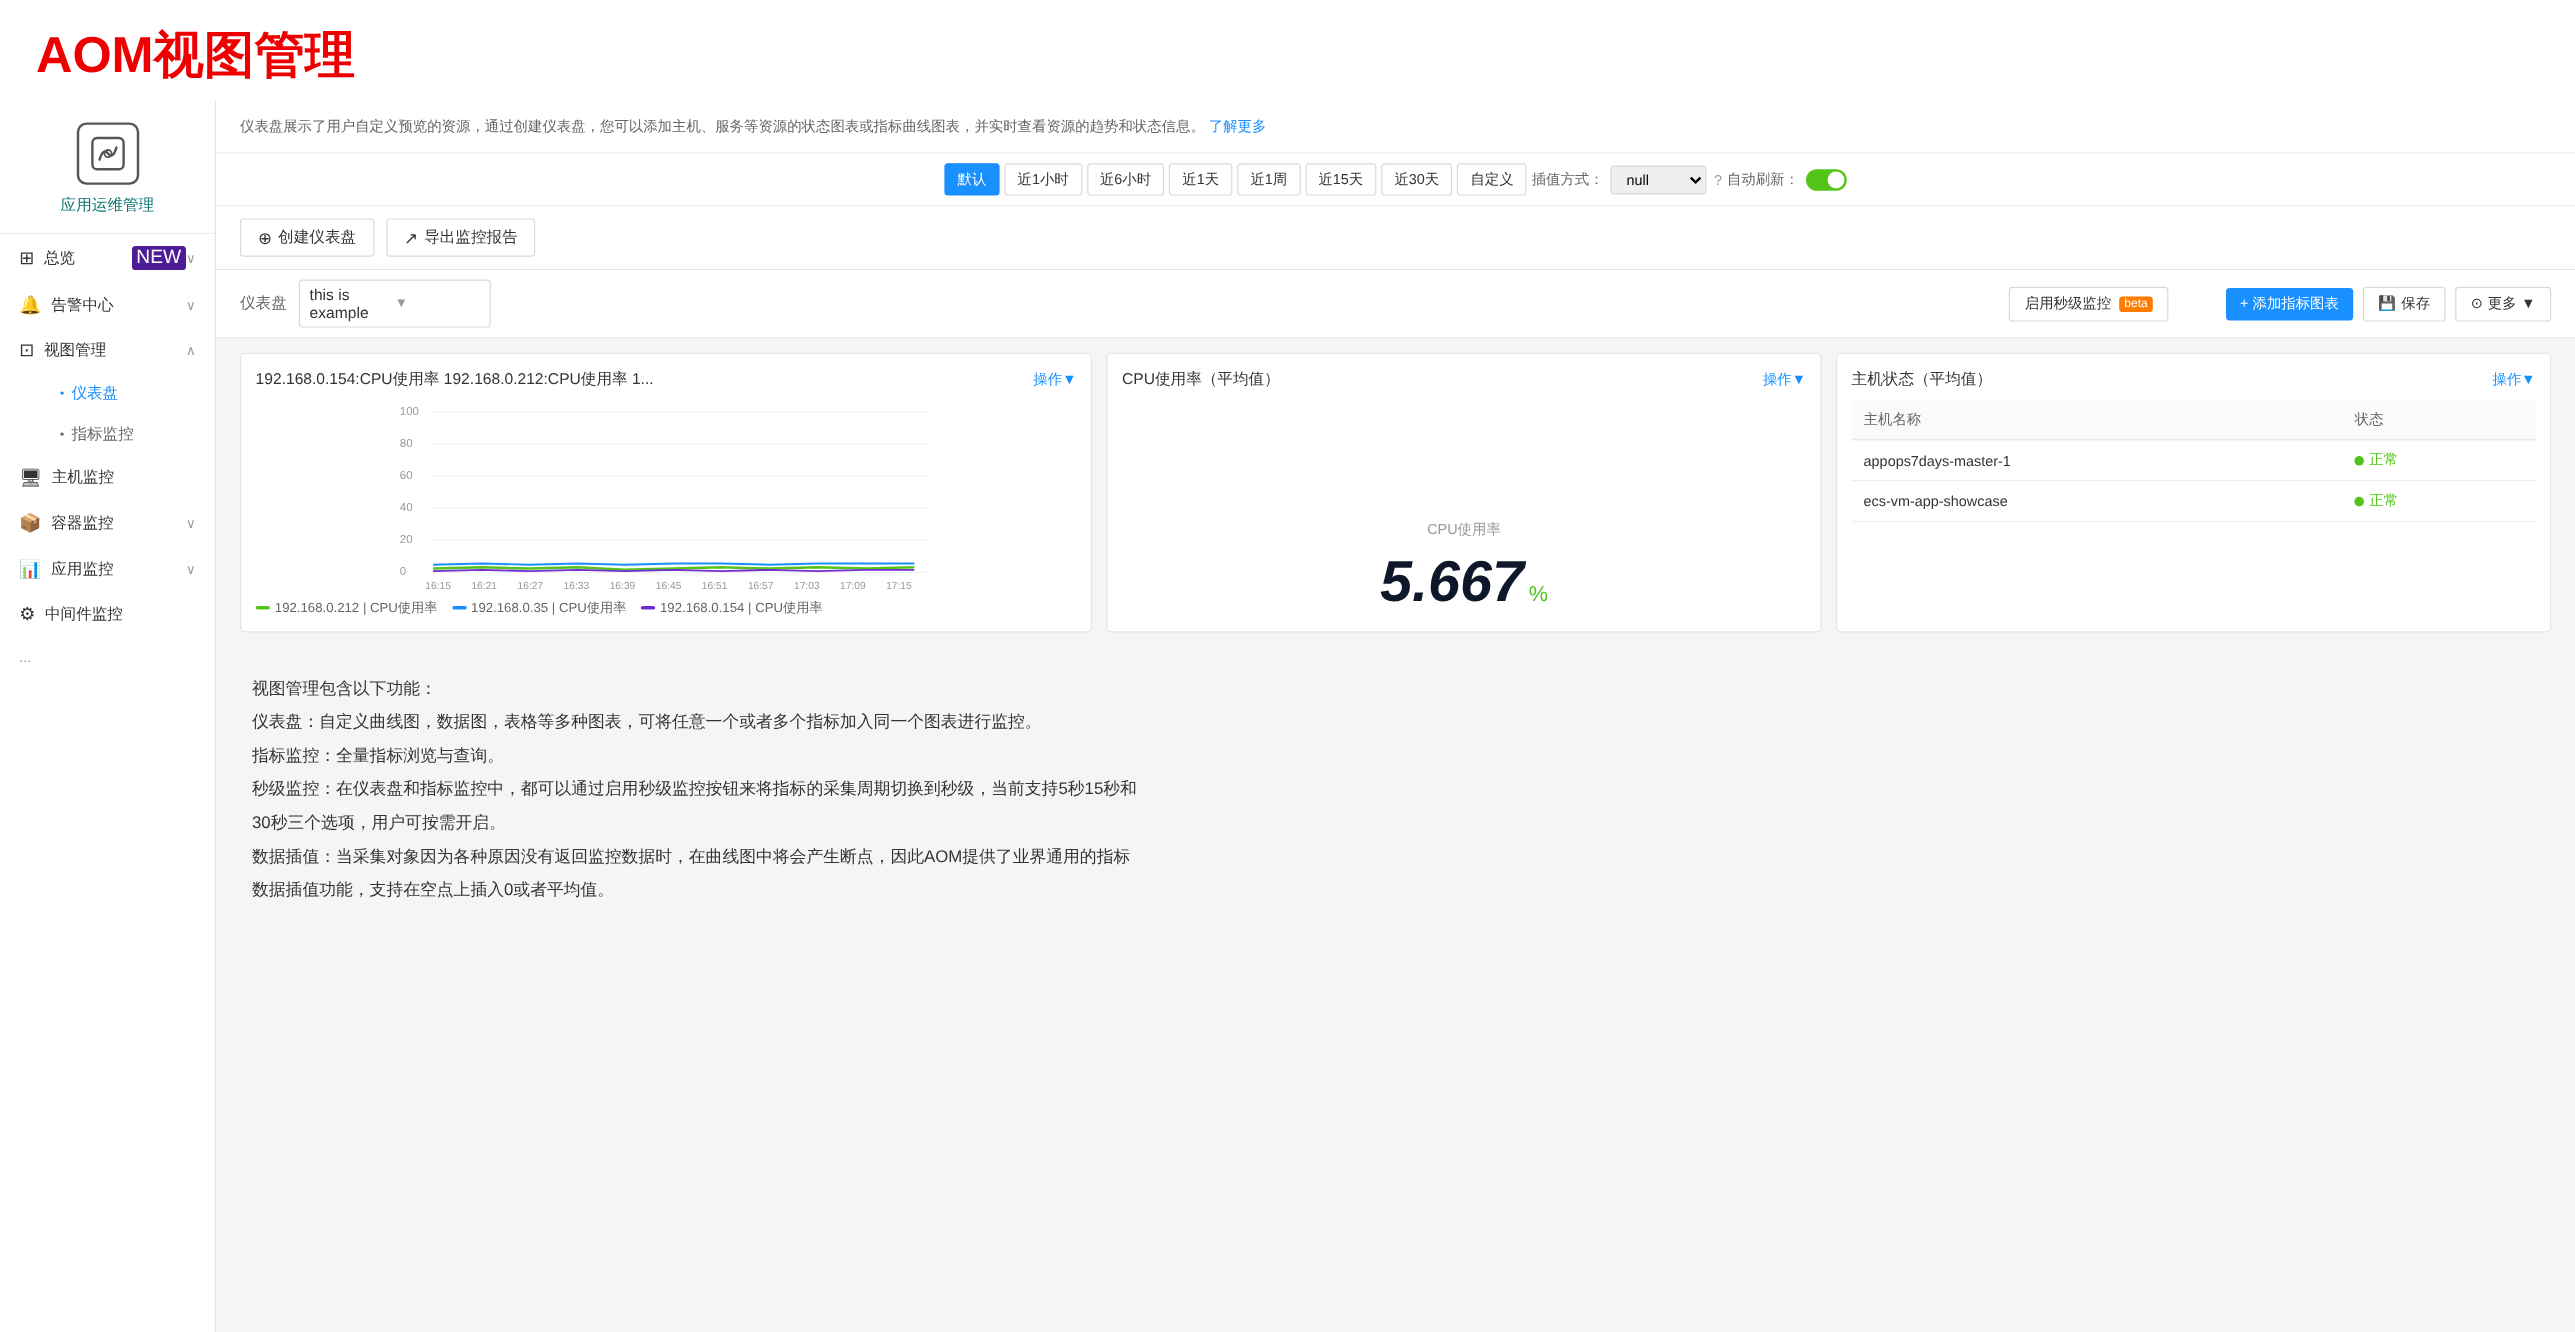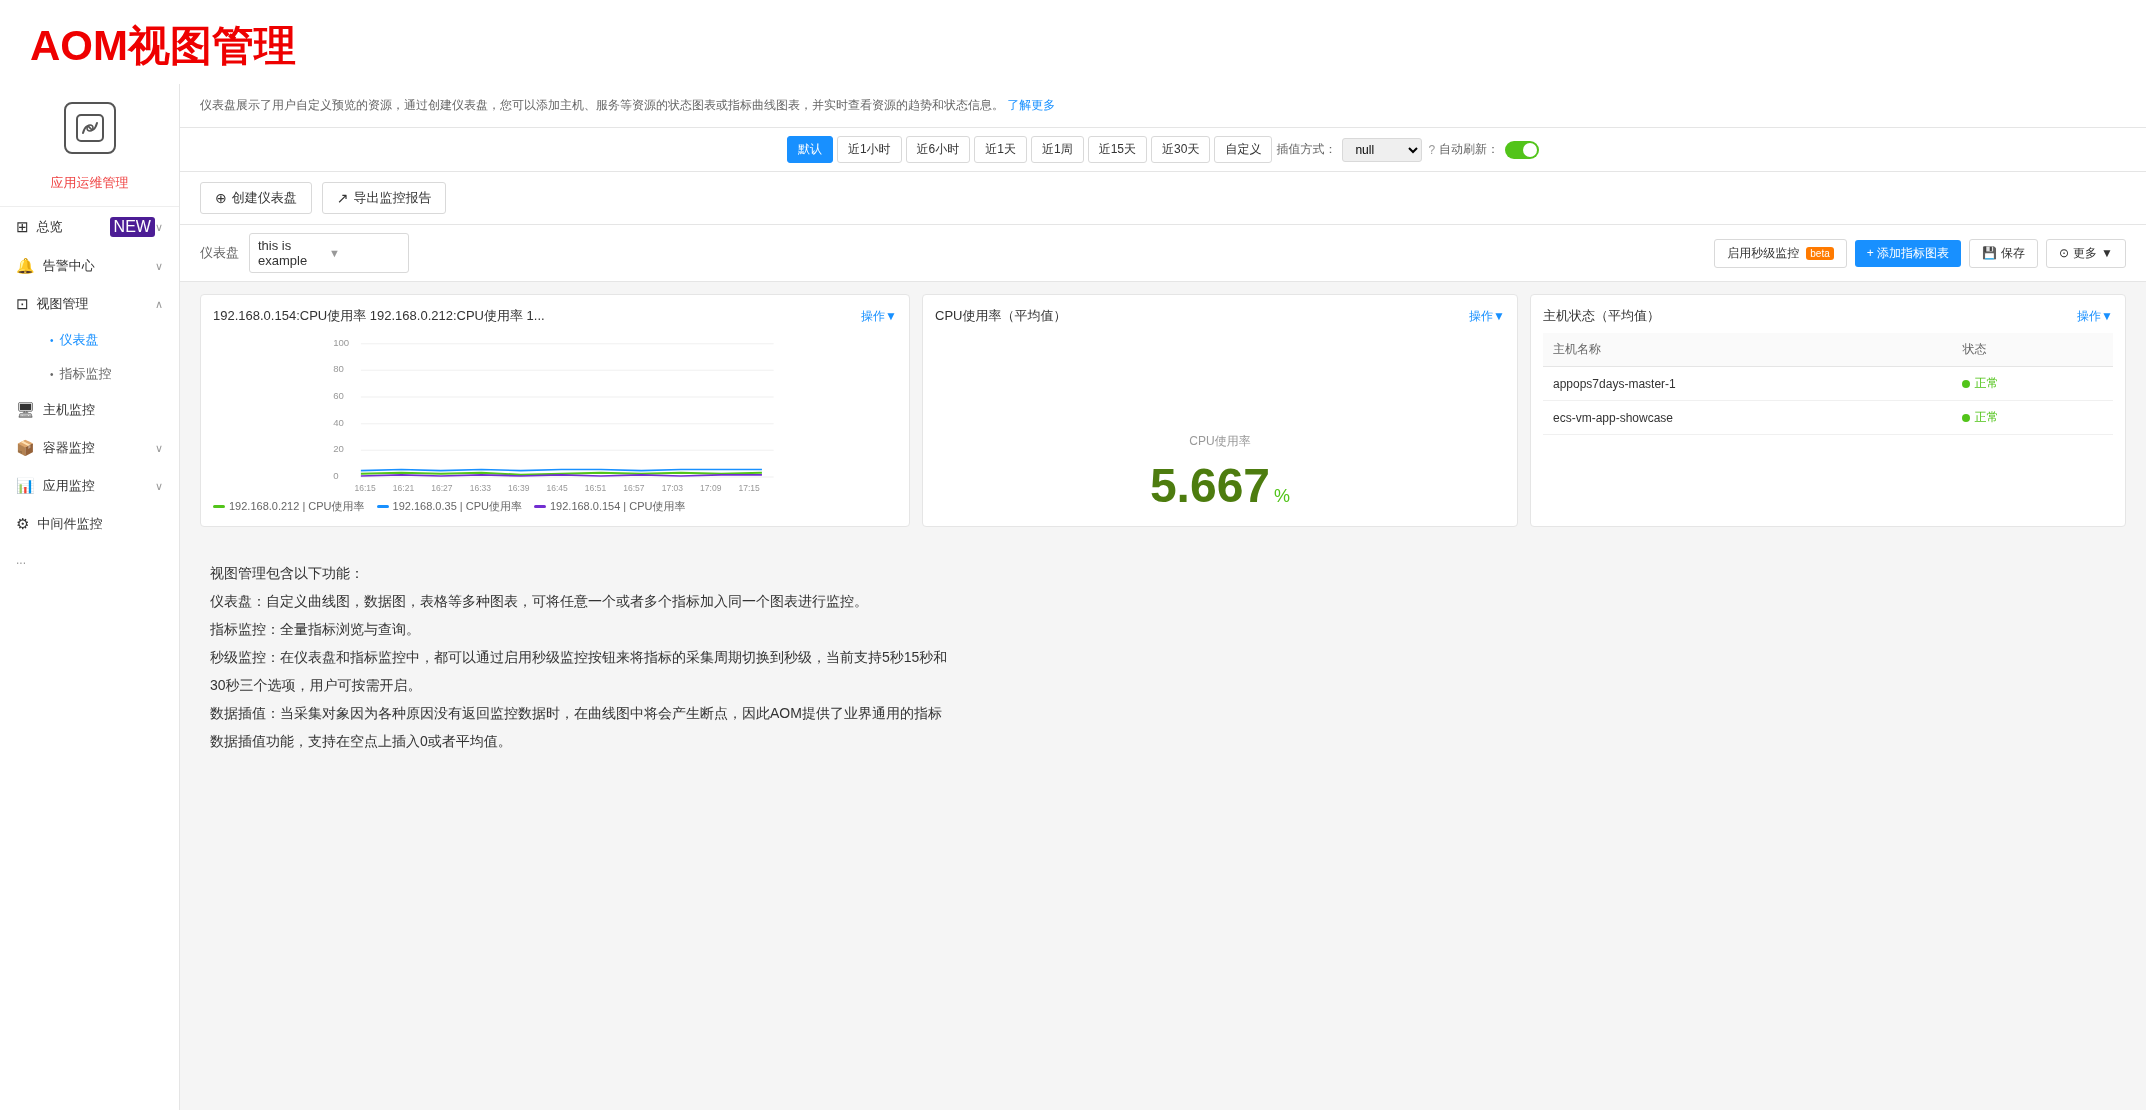--- a/index.html
+++ b/index.html
@@ -6,21 +6,21 @@
     body { font-family: "Microsoft YaHei", "PingFang SC", Arial, sans-serif; background: #f5f5f5; font-size: 13px; color: #333; }
 
     .page-title { font-size: 42px; font-weight: bold; color: #e00; padding: 18px 30px 10px 30px; background: #fff; }
 
     .main-layout { display: flex; height: calc(100vh - 80px); }
 
     
     .sidebar { width: 180px; background: #fff; border-right: 1px solid #e5e5e5; flex-shrink: 0; overflow-y: auto; }
     .sidebar-logo { display: flex; flex-direction: column; align-items: center; padding: 18px 0 14px 0; border-bottom: 1px solid #eee; }
     .sidebar-logo-icon { width: 52px; height: 52px; border: 2px solid #555; border-radius: 8px; display: flex; align-items: center; justify-content: center; font-size: 22px; color: #555; }
-    .sidebar-logo-text { font-size: 13px; color: #ef4444; margin-top: 20px; font-weight: 500; text-align: right; }
+    .sidebar-logo-text { font-size: 13px; color: #0f766e; margin-top: 8px; font-weight: 500; text-align: right; }
     .sidebar-item { display: flex; align-items: center; padding: 10px 16px; cursor: pointer; color: #333; font-size: 13px; position: relative; }
     .sidebar-item .item-icon { margin-right: 8px; font-size: 15px; }
     .sidebar-item .item-label { flex: 1; }
     .sidebar-item .badge-new { background: #4c1d95; color: #fff; font-size: 16px; padding: 1px 4px; border-radius: 3px; margin-left: 4px; }
     .sidebar-item .arrow { font-size: 11px; color: #999; margin-left: auto; }
     .sidebar-sub { padding-left: 30px; }
     .sidebar-sub-item { display: flex; align-items: center; padding: 8px 16px 8px 20px; cursor: pointer; font-size: 13px; color: #666; }
     .sidebar-sub-item.active { color: #1890ff; font-weight: 500; }
     .sidebar-sub-item::before { content: "•"; margin-right: 6px; font-size: 10px; }
     .sidebar-bottom { padding: 10px 16px; color: #999; font-size: 12px; }
@@ -46,21 +46,21 @@
 
     
     .action-bar { display: flex; align-items: center; padding: 10px 20px; background: #fff; border-bottom: 1px solid #e5e5e5; gap: 10px; }
     .btn-outline { display: flex; align-items: center; gap: 5px; padding: 6px 14px; border: 1px solid #d9d9d9; background: #fff; border-radius: 3px; cursor: pointer; font-size: 13px; color: #333; }
     .btn-outline .btn-icon { font-size: 14px; }
     .dashboard-label { font-size: 13px; color: #666; }
     .dashboard-select-wrap { display: flex; align-items: center; border: 1px solid #d9d9d9; border-radius: 3px; padding: 4px 8px; background: #fff; min-width: 160px; cursor: pointer; }
     .dashboard-select-wrap span { flex: 1; font-size: 13px; }
     .dashboard-select-wrap .arrow { color: #999; font-size: 11px; }
     .btn-secondary { display: flex; align-items: center; gap: 4px; padding: 5px 12px; border: 1px solid #d9d9d9; background: #fff; border-radius: 3px; cursor: pointer; font-size: 12px; color: #333; }
-    .btn-blue { background: #1890ff; color: #fff; border: none; border-radius: 3px; padding: 5px 12px; font-size: 12px; cursor: pointer; display: flex; align-items: center; gap: 4px; }
+    .btn-blue { background: #1890ff; color: #fff; border: none; border-radius: 3px; padding: 5px 12px; font-size: 12px; cursor: pointer; display: flex; align-items: center; gap: 4px; margin-left: 40px; }
     .badge-beta { background: #ff7a00; color: #fff; font-size: 10px; padding: 1px 4px; border-radius: 3px; margin-left: 3px; }
     .btn-more { display: flex; align-items: center; gap: 4px; padding: 5px 12px; border: 1px solid #d9d9d9; background: #fff; border-radius: 3px; cursor: pointer; font-size: 12px; color: #333; }
 
     
     .charts-area { display: flex; gap: 12px; padding: 12px 20px; }
     .chart-card { background: #fff; border: 1px solid #e5e5e5; border-radius: 4px; padding: 12px; }
     .chart-card.large { flex: 1.2; }
     .chart-card.medium { flex: 1; }
     .chart-card.right-panel { flex: 1; }
     .chart-header { display: flex; align-items: center; justify-content: space-between; margin-bottom: 8px; }
@@ -70,21 +70,21 @@
     
     .line-chart-area { position: relative; height: 160px; }
     .chart-svg { width: 100%; height: 100%; }
     .chart-legend { display: flex; gap: 12px; flex-wrap: wrap; margin-top: 6px; font-size: 11px; color: #666; }
     .legend-item { display: flex; align-items: center; gap: 4px; }
     .legend-dot { width: 12px; height: 3px; border-radius: 2px; }
 
     
     .gauge-area { display: flex; flex-direction: column; align-items: center; justify-content: flex-end; height: 180px; }
     .gauge-label { font-size: 12px; color: #999; margin-bottom: 8px; }
-    .gauge-value { font-size: 48px; font-weight: bold; color: #4d7c0f; }
+    .gauge-value { font-size: 48px; font-weight: bold; color: #0f172a; font-style: italic; }
     .gauge-unit { font-size: 18px; color: #52c41a; }
 
     
     .status-table { width: 100%; border-collapse: collapse; font-size: 12px; }
     .status-table th { background: #fafafa; padding: 8px 10px; text-align: left; color: #666; font-weight: normal; border-bottom: 1px solid #e5e5e5; }
     .status-table td { padding: 8px 10px; border-bottom: 1px solid #f0f0f0; color: #333; }
     .status-ok { color: #52c41a; display: flex; align-items: center; gap: 4px; }
     .status-dot { width: 8px; height: 8px; border-radius: 50%; background: #52c41a; display: inline-block; }
 
     

